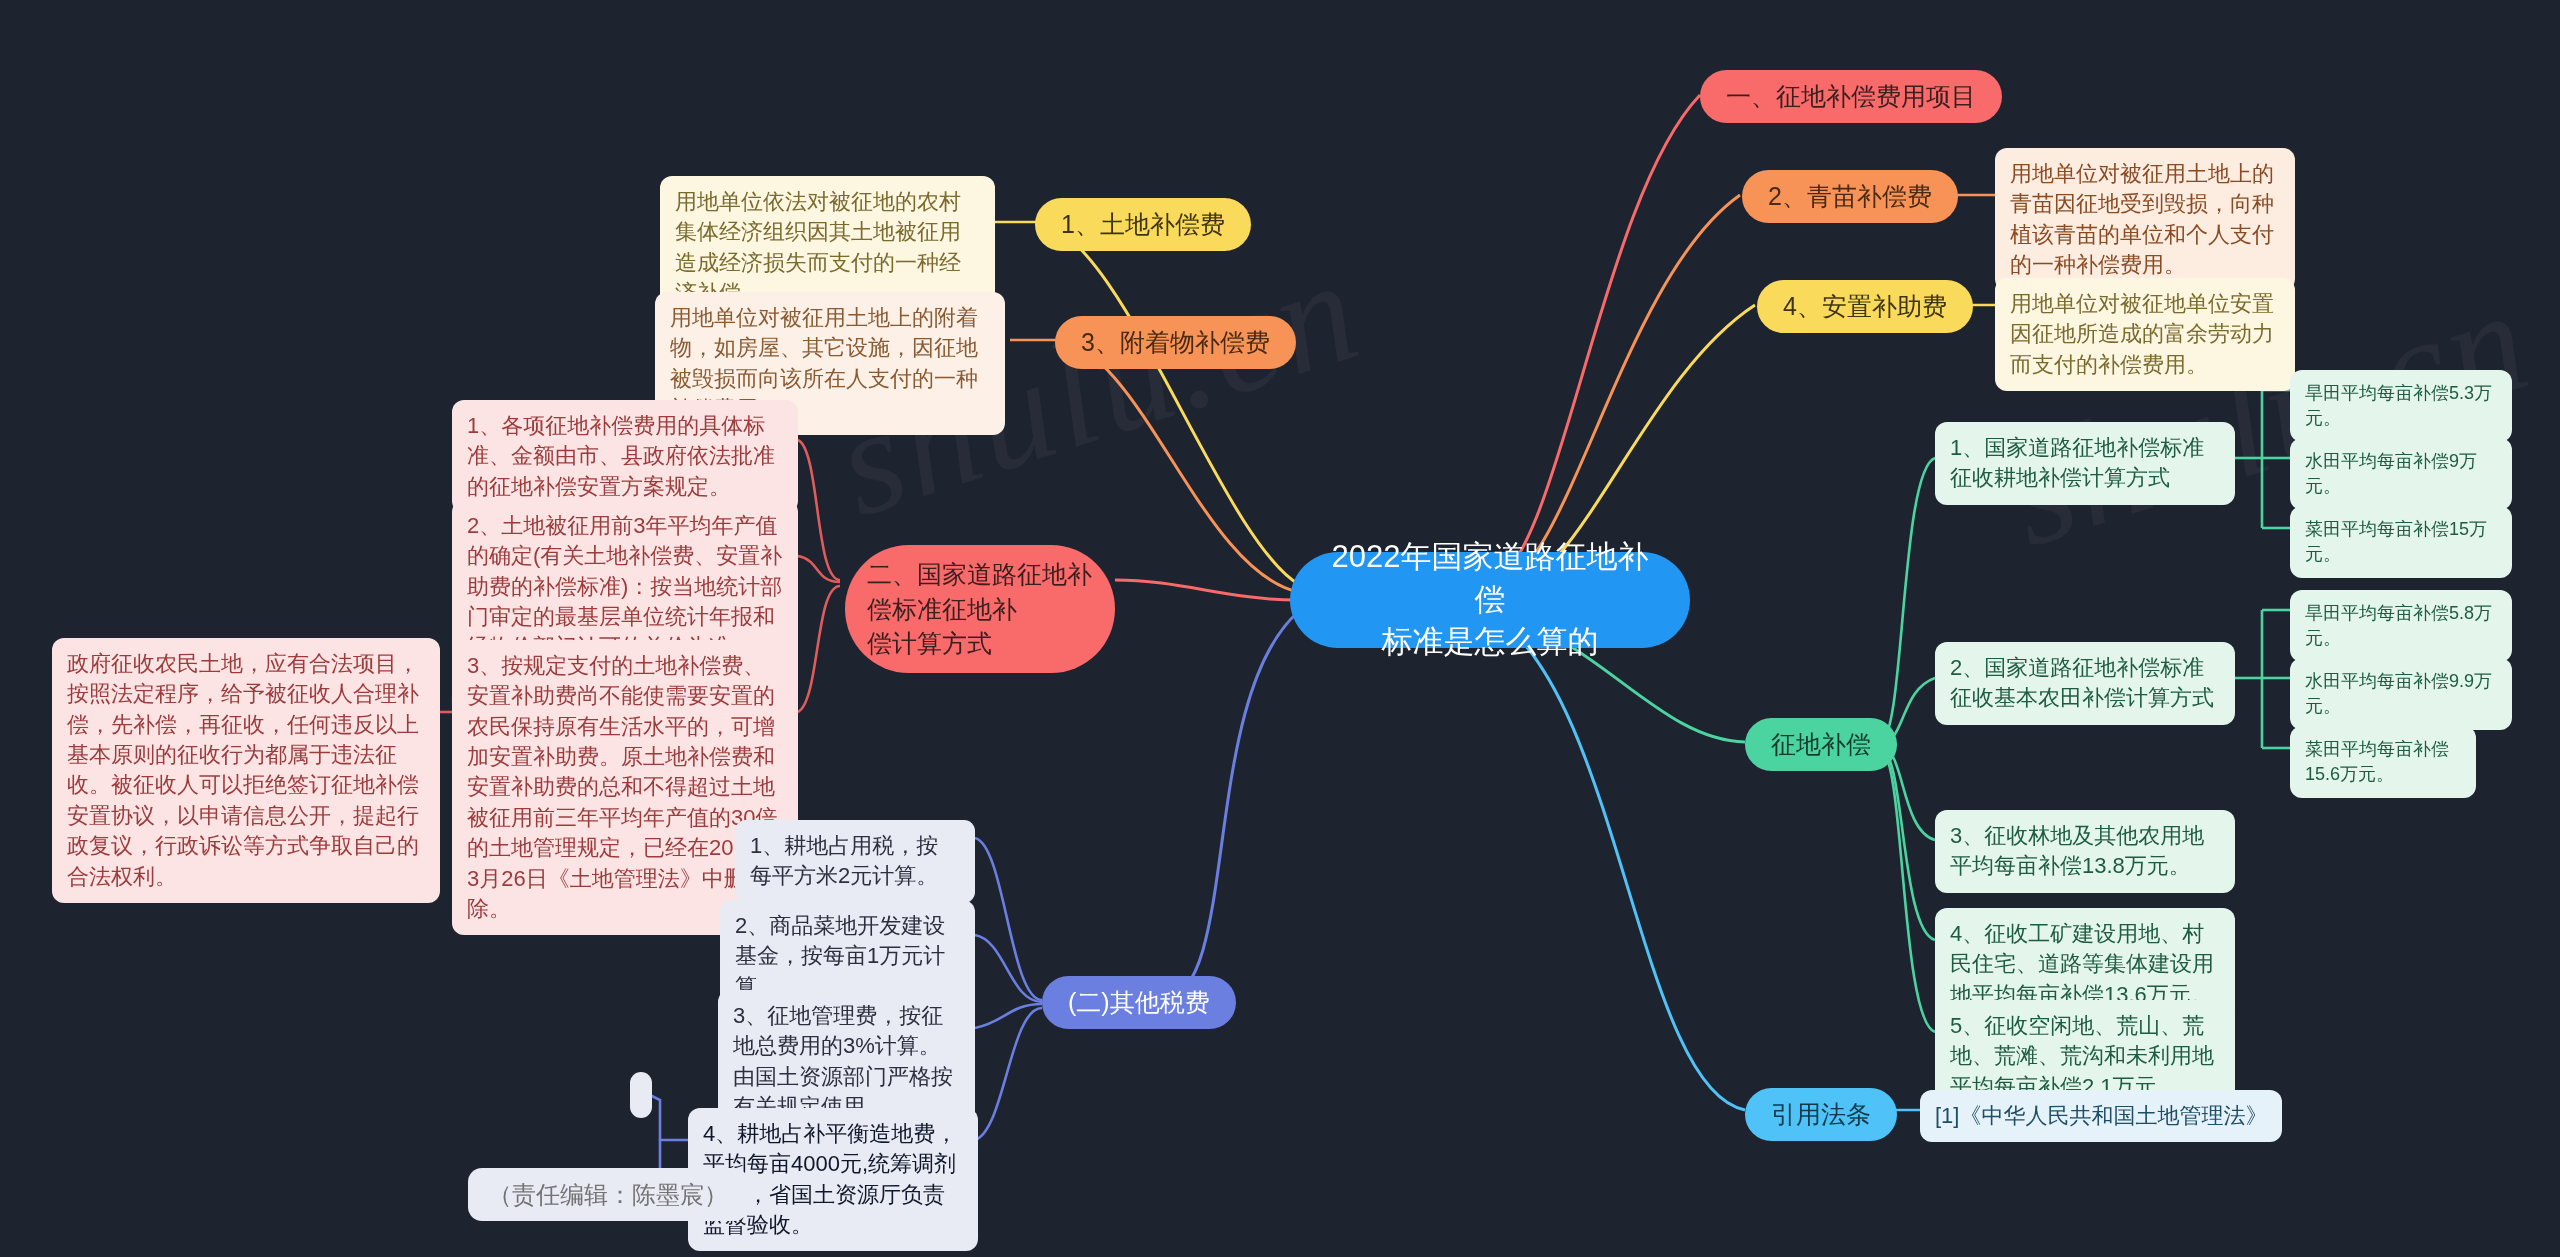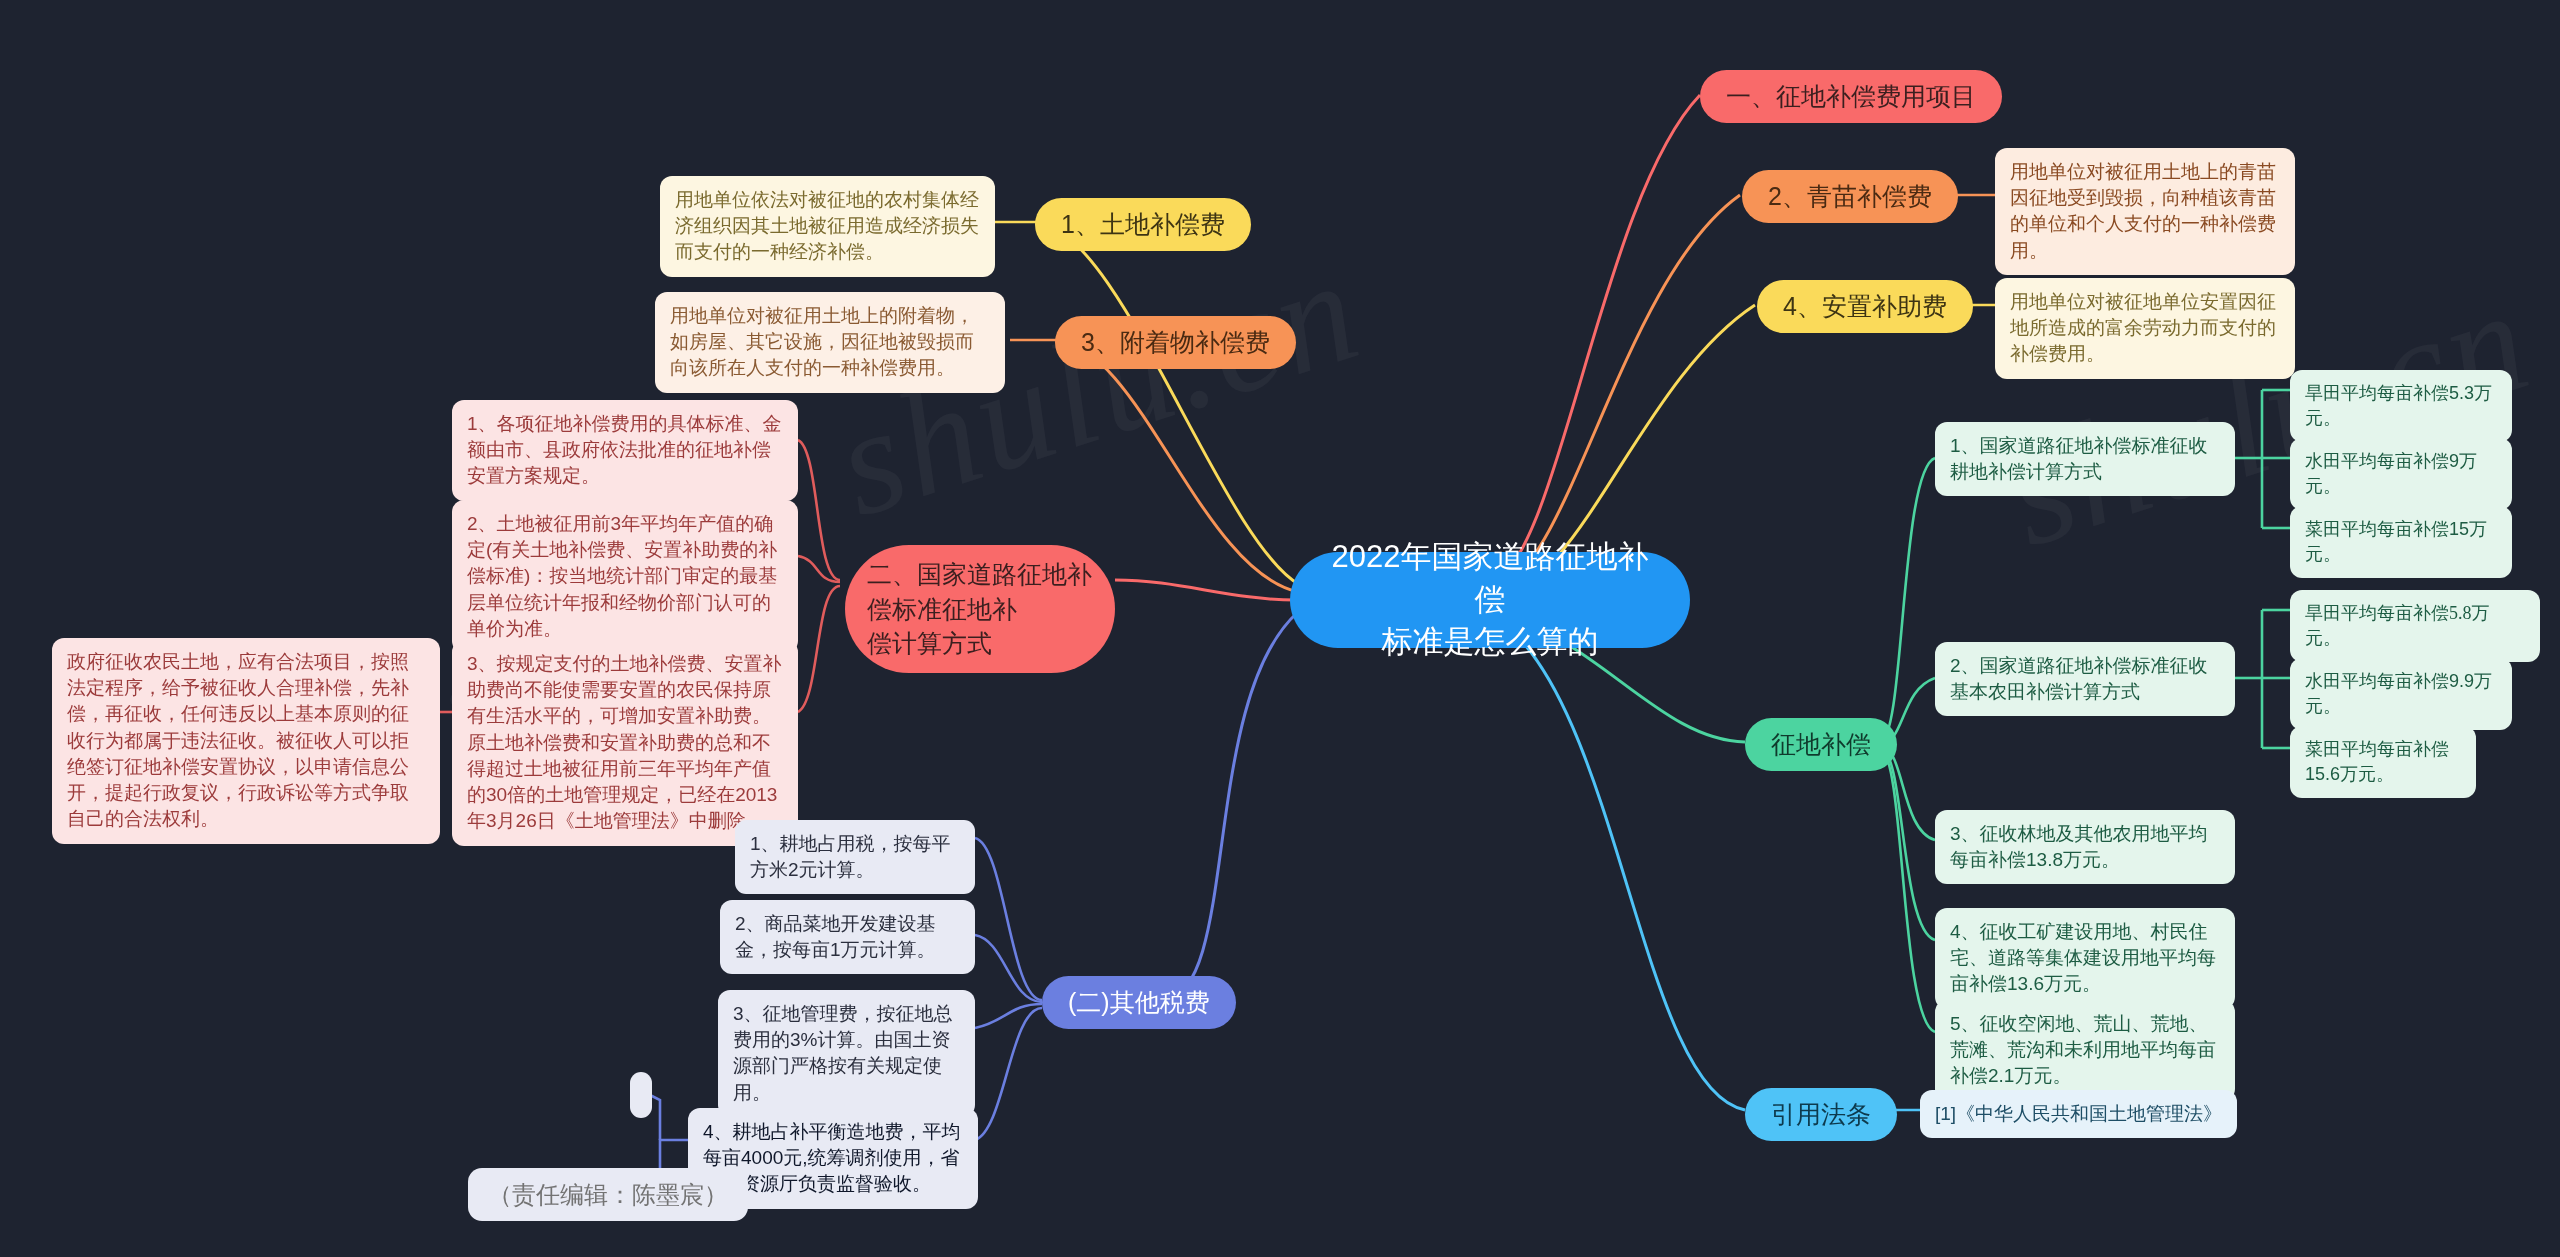--- a/index.html
+++ b/index.html
@@ -51,21 +51,21 @@
     font-size: 31px;
     text-align: center;
     justify-content: center;
     color: #ffffff;
     background: #2196f3;
   }
   
   .box {
     border-radius: 12px;
     padding: 11px 15px;
-    font-size: 19px;
+    font-size: 22px;
     align-items: flex-start;
   }
   .box.sm { font-size: 18px; }
   .note {
     border-radius: 14px;
     padding: 10px 20px;
     font-size: 24px;
     background: #e8eaf4;
     color: #737373;
   }
@@ -184,21 +184,21 @@
   <div class="node box" style="left:1995px; top:278px; width:300px; background:#fdf6e1; color:#7a6a2e;">用地单位对被征地单位安置因征地所造成的富余劳动力而支付的补偿费用。</div>
 
   <div class="node pill" style="left:1745px; top:718px; background:#4cd4a0; color:#0f3a2c;text-align:right;">征地补偿</div>
 
   <div class="node box" style="left:1935px; top:422px; width:300px; background:#e4f5ec; color:#1d5c43;">1、国家道路征地补偿标准征收耕地补偿计算方式</div>
   <div class="node box sm" style="left:2290px; top:370px; width:222px; background:#e4f5ec; color:#1d5c43;">旱田平均每亩补偿5.3万元。</div>
   <div class="node box sm" style="left:2290px; top:438px; width:222px; background:#e4f5ec; color:#1d5c43;">水田平均每亩补偿9万元。</div>
   <div class="node box sm" style="left:2290px; top:506px; width:222px; background:#e4f5ec; color:#1d5c43;">菜田平均每亩补偿15万元。</div>
 
   <div class="node box" style="left:1935px; top:642px; width:300px; background:#e4f5ec; color:#1d5c43;">2、国家道路征地补偿标准征收基本农田补偿计算方式</div>
-  <div class="node box sm" style="left:2290px; top:590px; width:250px; background:#e4f5ec; color:#1d5c43;font-family:Liberation Serif, serif;">旱田平均每亩补偿5.8万元。</div>
+  <div class="node box sm" style="left:2290px; top:590px; width:222px; background:#e4f5ec; color:#1d5c43;">旱田平均每亩补偿5.8万元。</div>
   <div class="node box sm" style="left:2290px; top:658px; width:222px; background:#e4f5ec; color:#1d5c43;">水田平均每亩补偿9.9万元。</div>
   <div class="node box sm" style="left:2290px; top:726px; width:186px; background:#e4f5ec; color:#1d5c43;">菜田平均每亩补偿15.6万元。</div>
 
   <div class="node box" style="left:1935px; top:810px; width:300px; background:#e4f5ec; color:#1d5c43;">3、征收林地及其他农用地平均每亩补偿13.8万元。</div>
   <div class="node box" style="left:1935px; top:908px; width:300px; background:#e4f5ec; color:#1d5c43;">4、征收工矿建设用地、村民住宅、道路等集体建设用地平均每亩补偿13.6万元。</div>
   <div class="node box" style="left:1935px; top:1000px; width:300px; background:#e4f5ec; color:#1d5c43;">5、征收空闲地、荒山、荒地、荒滩、荒沟和未利用地平均每亩补偿2.1万元。</div>
 
   <div class="node pill" style="left:1745px; top:1088px; background:#4fc3f7; color:#0d3a4d;">引用法条</div>
   <div class="node box" style="left:1920px; top:1090px; background:#e6f2fa; color:#1e4e66;">[1]《中华人民共和国土地管理法》</div>
 

